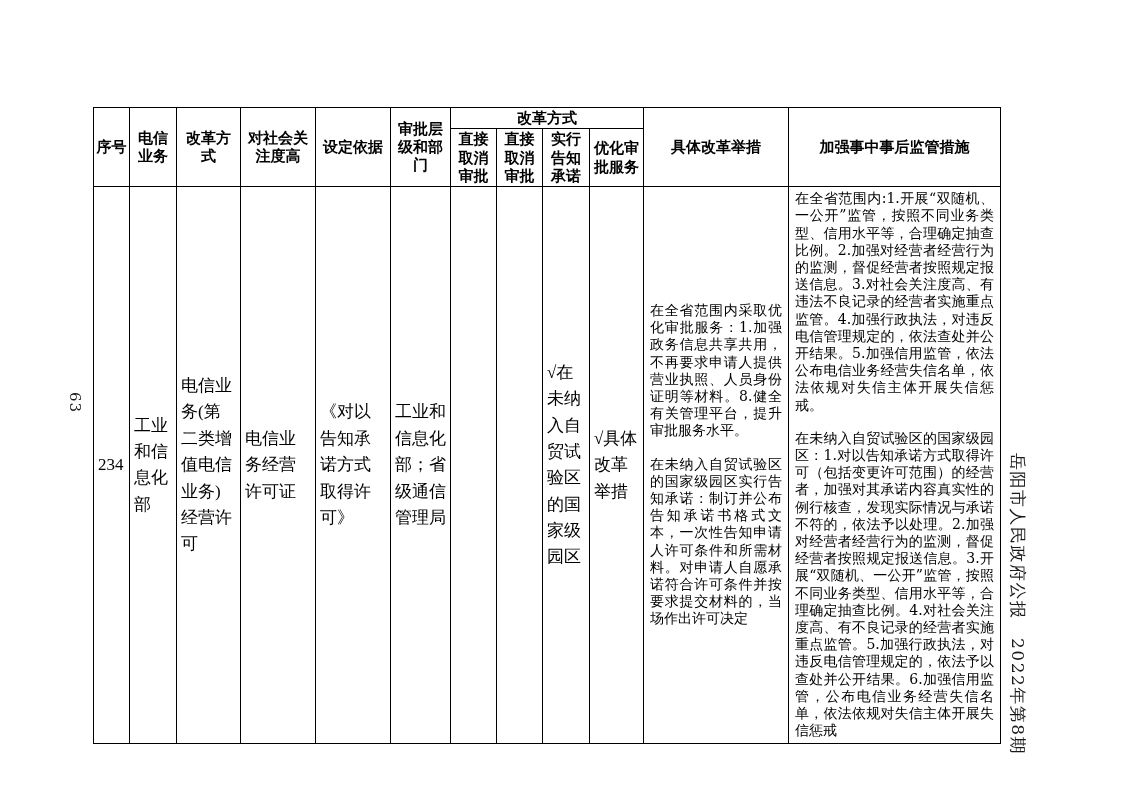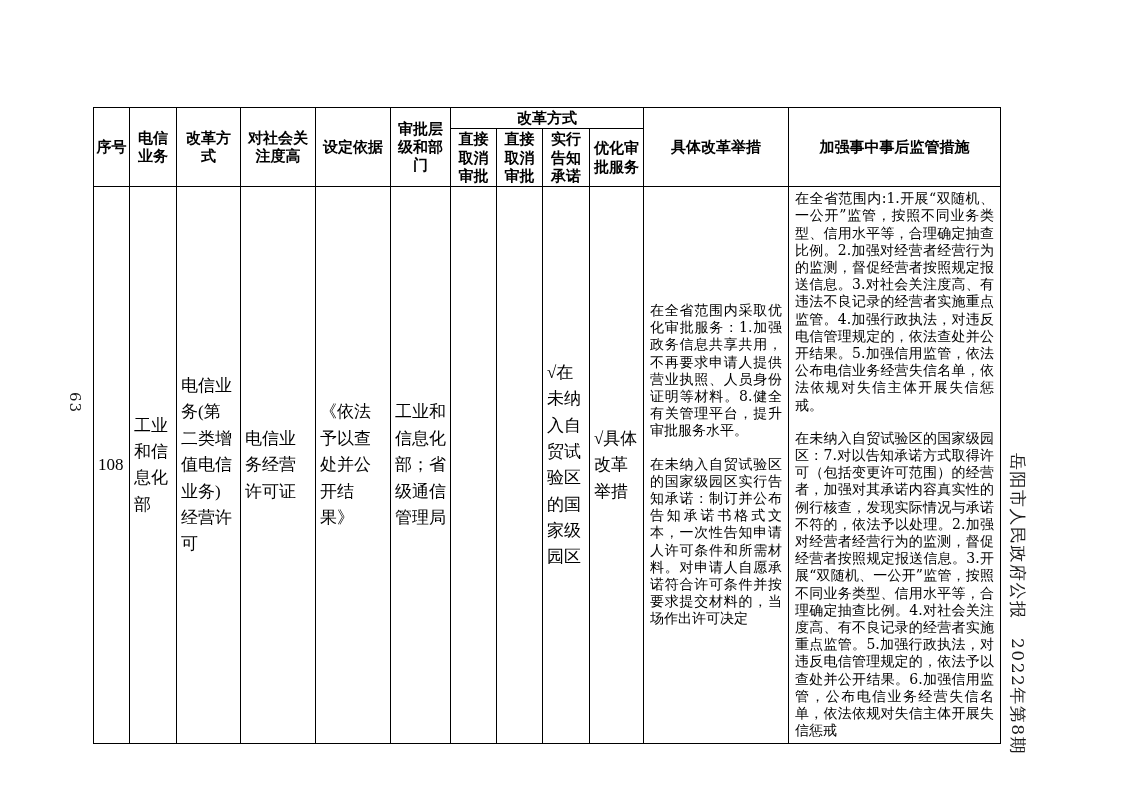--- a/index.html
+++ b/index.html
@@ -107,33 +107,33 @@
     <th rowspan="2">具体改革举措</th>
     <th rowspan="2">加强事中事后监管措施</th>
   </tr>
   <tr class="hdr-sub">
     <th>直接取消审批</th>
     <th>直接取消审批</th>
     <th>实行告知承诺</th>
     <th>优化审批服务</th>
   </tr>
   <tr class="body-row">
-    <td class="c-center">108</td>
+    <td class="c-center">234</td>
     <td class="c-center">工业和信息化部</td>
     <td class="c-center">电信业务(第二类增值电信业务)经营许可</td>
     <td class="c-center">电信业务经营许可证</td>
-    <td class="c-center">《依法予以查处并公开结果》</td>
+    <td class="c-center">《对以告知承诺方式取得许可》</td>
     <td class="c-center">工业和信息化部；省级通信管理局</td>
     <td class="c-center"></td>
     <td class="c-center"></td>
     <td class="c-center">√在未纳入自贸试验区的国家级园区</td>
     <td class="c-center">√具体改革举措</td>
     <td class="c-long c-measures">
       <p>在全省范围内采取优化审批服务：1.加强政务信息共享共用，不再要求申请人提供营业执照、人员身份证明等材料。8.健全有关管理平台，提升审批服务水平。</p>
       <p>在未纳入自贸试验区的国家级园区实行告知承诺：制订并公布告知承诺书格式文本，一次性告知申请人许可条件和所需材料。对申请人自愿承诺符合许可条件并按要求提交材料的，当场作出许可决定</p>
     </td>
     <td class="c-long c-supervision">
       <p>在全省范围内:1.开展“双随机、一公开”监管，按照不同业务类型、信用水平等，合理确定抽查比例。2.加强对经营者经营行为的监测，督促经营者按照规定报送信息。3.对社会关注度高、有违法不良记录的经营者实施重点监管。4.加强行政执法，对违反电信管理规定的，依法查处并公开结果。5.加强信用监管，依法公布电信业务经营失信名单，依法依规对失信主体开展失信惩戒。</p>
-      <p>在未纳入自贸试验区的国家级园区：7.对以告知承诺方式取得许可（包括变更许可范围）的经营者，加强对其承诺内容真实性的例行核查，发现实际情况与承诺不符的，依法予以处理。2.加强对经营者经营行为的监测，督促经营者按照规定报送信息。3.开展“双随机、一公开”监管，按照不同业务类型、信用水平等，合理确定抽查比例。4.对社会关注度高、有不良记录的经营者实施重点监管。5.加强行政执法，对违反电信管理规定的，依法予以查处并公开结果。6.加强信用监管，公布电信业务经营失信名单，依法依规对失信主体开展失信惩戒</p>
+      <p>在未纳入自贸试验区的国家级园区：1.对以告知承诺方式取得许可（包括变更许可范围）的经营者，加强对其承诺内容真实性的例行核查，发现实际情况与承诺不符的，依法予以处理。2.加强对经营者经营行为的监测，督促经营者按照规定报送信息。3.开展“双随机、一公开”监管，按照不同业务类型、信用水平等，合理确定抽查比例。4.对社会关注度高、有不良记录的经营者实施重点监管。5.加强行政执法，对违反电信管理规定的，依法予以查处并公开结果。6.加强信用监管，公布电信业务经营失信名单，依法依规对失信主体开展失信惩戒</p>
     </td>
   </tr>
 </tbody>
   </table>
 
 </body></html>

